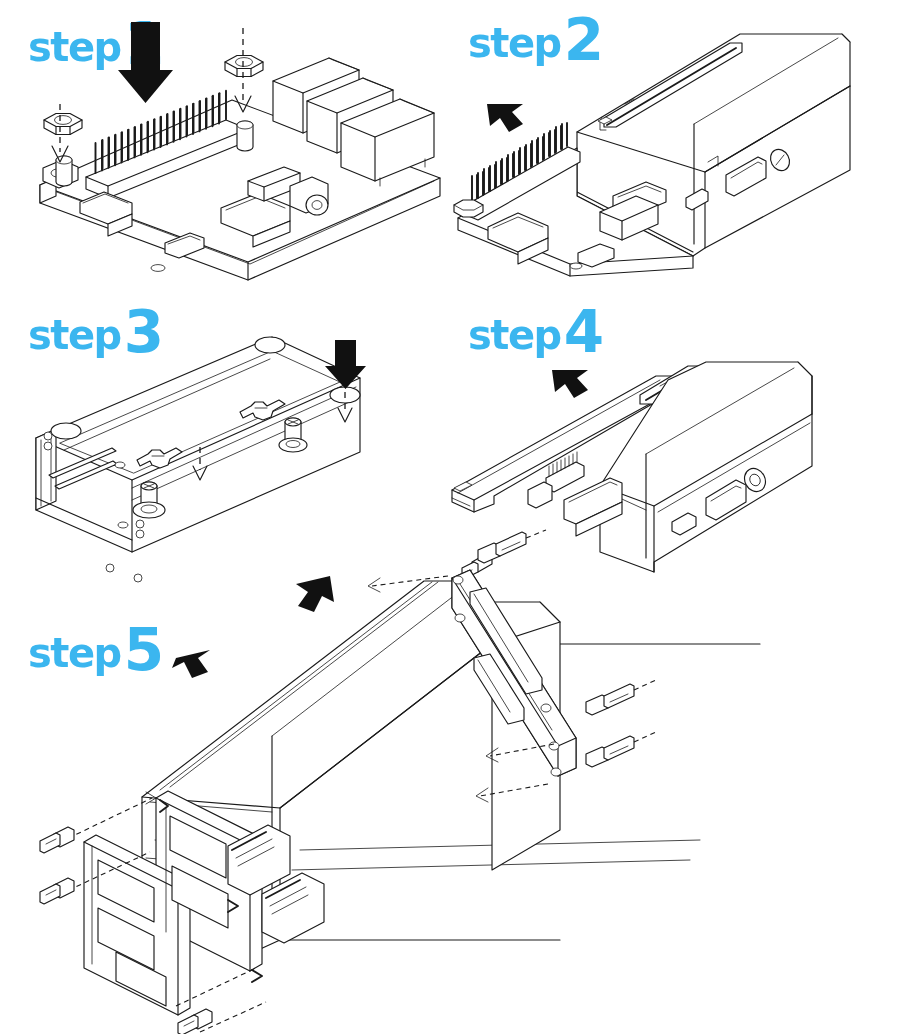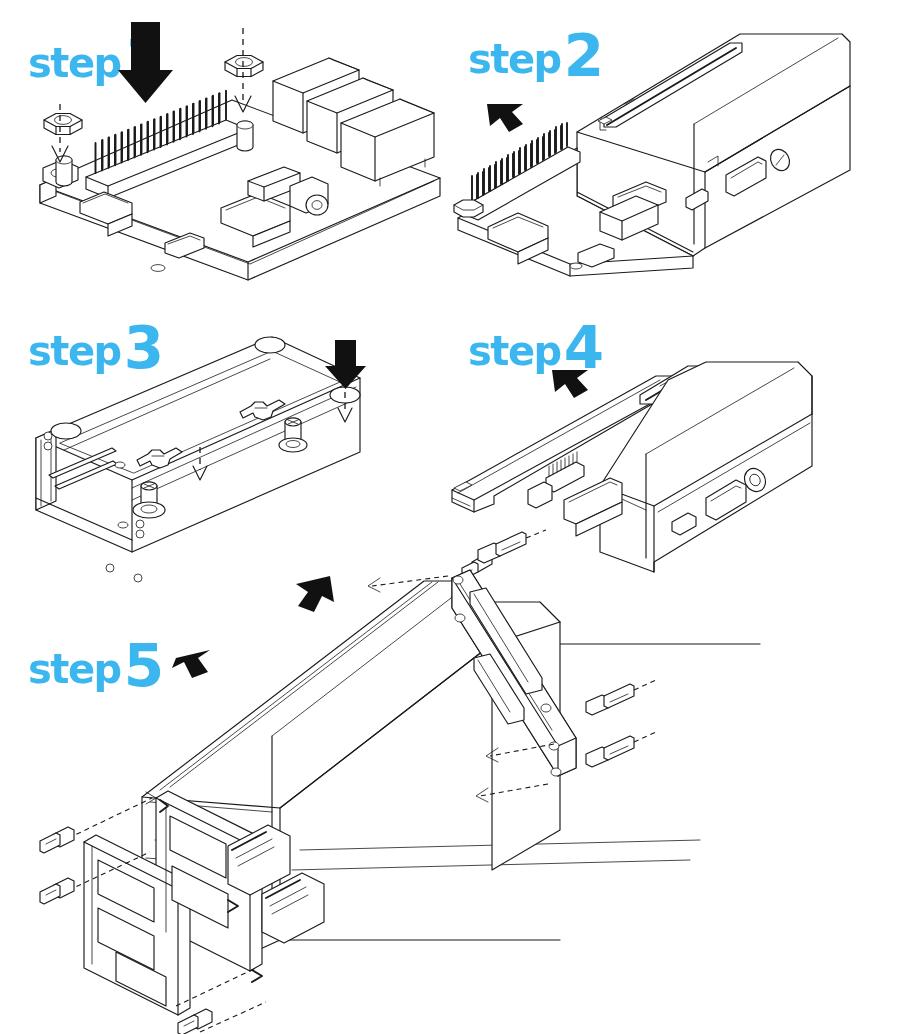--- a/index.html
+++ b/index.html
@@ -25,21 +25,20 @@
     position: absolute;
   }
   
   .step-title {
     position: absolute;
     display: flex;
     align-items: baseline;
     line-height: 1;
     user-select: none;
     white-space: nowrap;
-    margin-top: 16px;
   }
   .step-word {
     font-family: "DejaVu Sans", sans-serif;
     font-weight: bold;
     font-size: 40px;
     letter-spacing: -1.5px;
     color: #3bb6ef;
   }
   .step-num {
     font-family: "DejaVu Sans", sans-serif;

